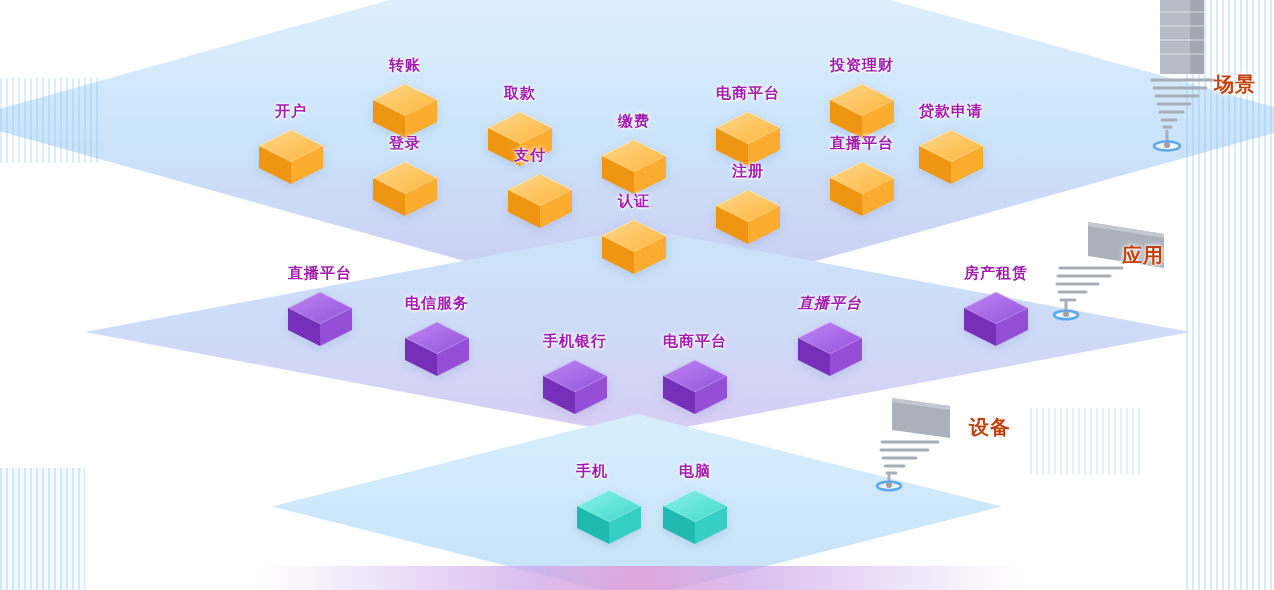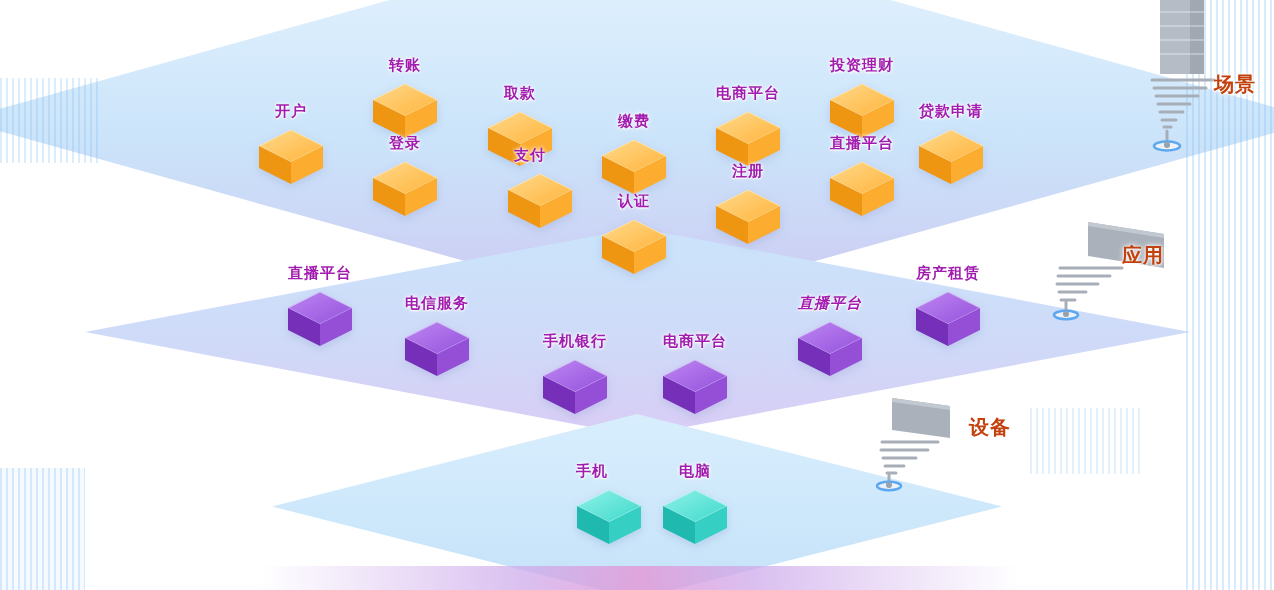--- a/index.html
+++ b/index.html
@@ -356,21 +356,21 @@
             <linearGradient id="applicationt" x1="0" y1="0" x2="1" y2="1">
               <stop offset="0" stop-color="#BE85F2"></stop>
               <stop offset="1" stop-color="#9452DC"></stop>
             </linearGradient>
           </defs>
           <polygon points="32,0 64,16 32,32 0,16" fill="url(#applicationt)" stroke="#D9BCF7" stroke-width="0.8"></polygon>
           <polygon points="0,16 32,32 32,54 0,38" fill="#752FB8"></polygon>
           <polygon points="32,32 64,16 64,38 32,54" fill="#944FD6"></polygon>
         </svg>
       </div>
-      <div class="node" style="left: 916px; top: 292px;">
+      <div class="node" style="left: 964px; top: 292px;">
         <div class="node-label">房产租赁</div>
         <svg class="cube" width="64" height="54" viewBox="0 0 64 54">
           <defs>
             <linearGradient id="applicationt" x1="0" y1="0" x2="1" y2="1">
               <stop offset="0" stop-color="#BE85F2"></stop>
               <stop offset="1" stop-color="#9452DC"></stop>
             </linearGradient>
           </defs>
           <polygon points="32,0 64,16 32,32 0,16" fill="url(#applicationt)" stroke="#D9BCF7" stroke-width="0.8"></polygon>
           <polygon points="0,16 32,32 32,54 0,38" fill="#752FB8"></polygon>

